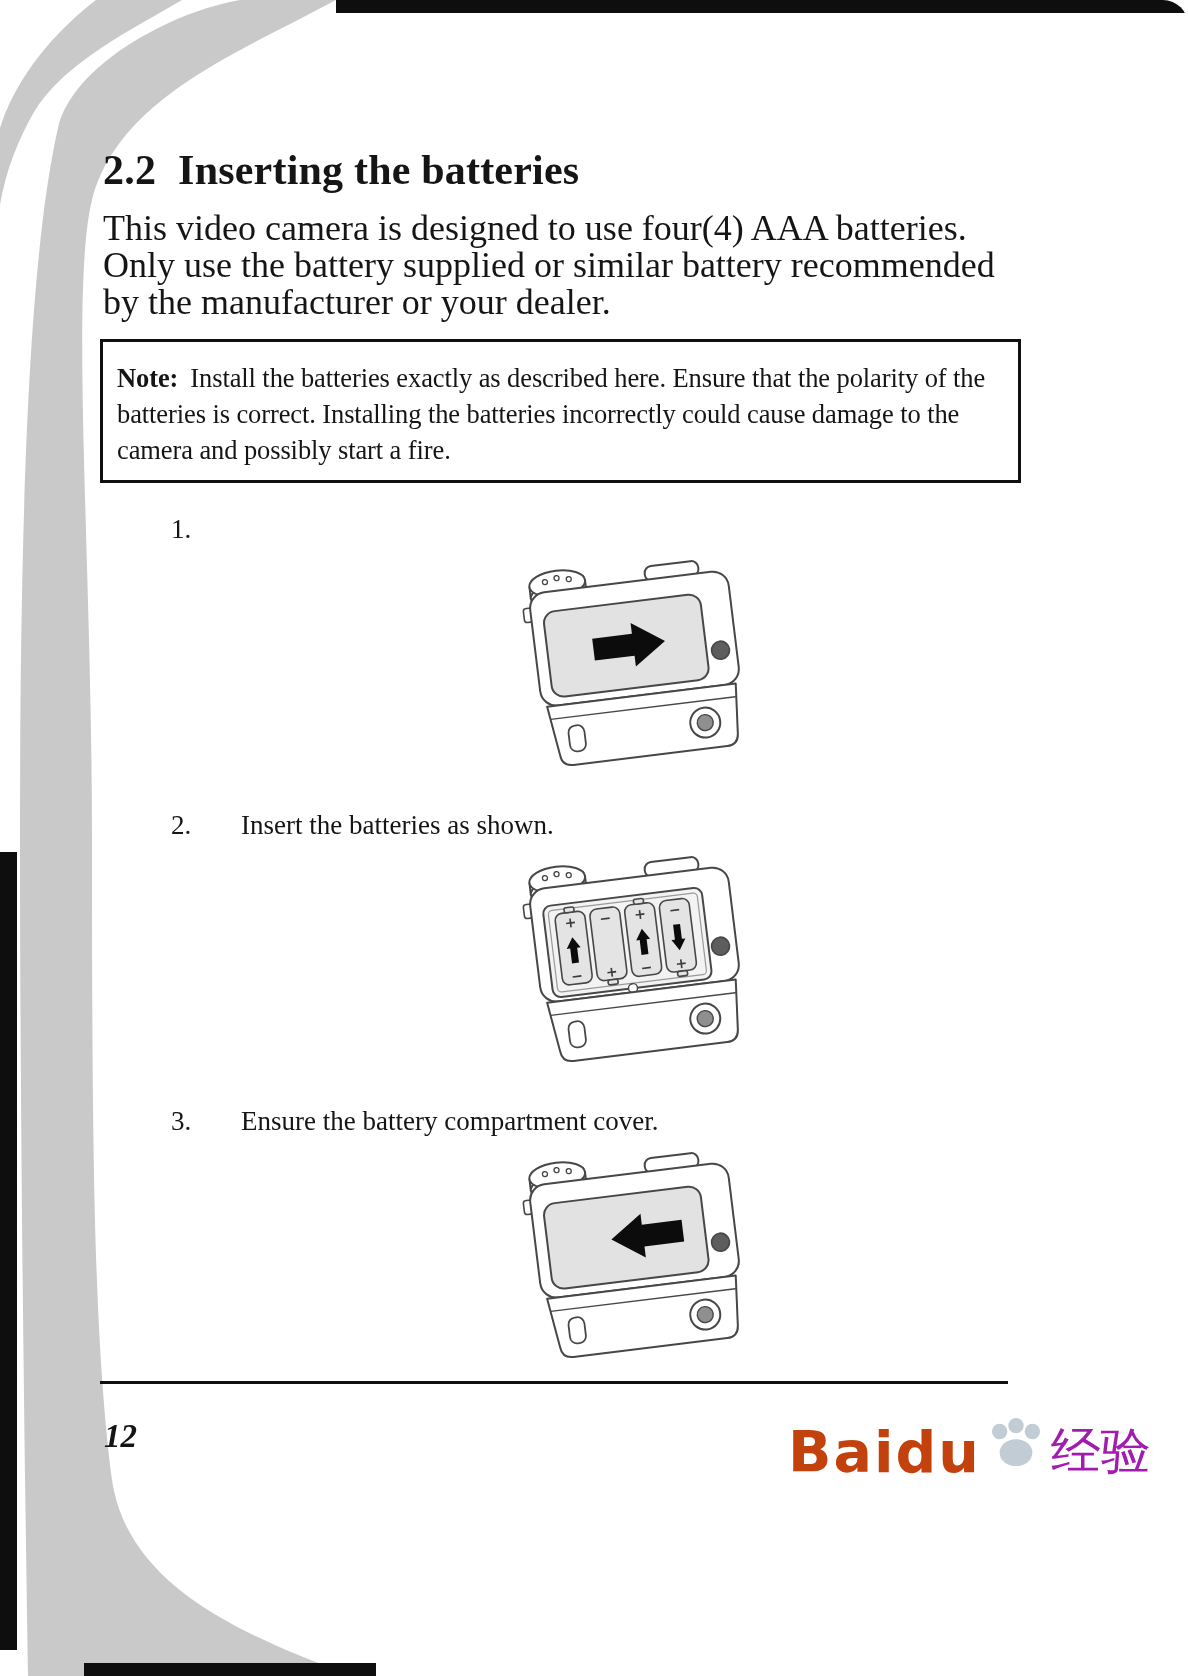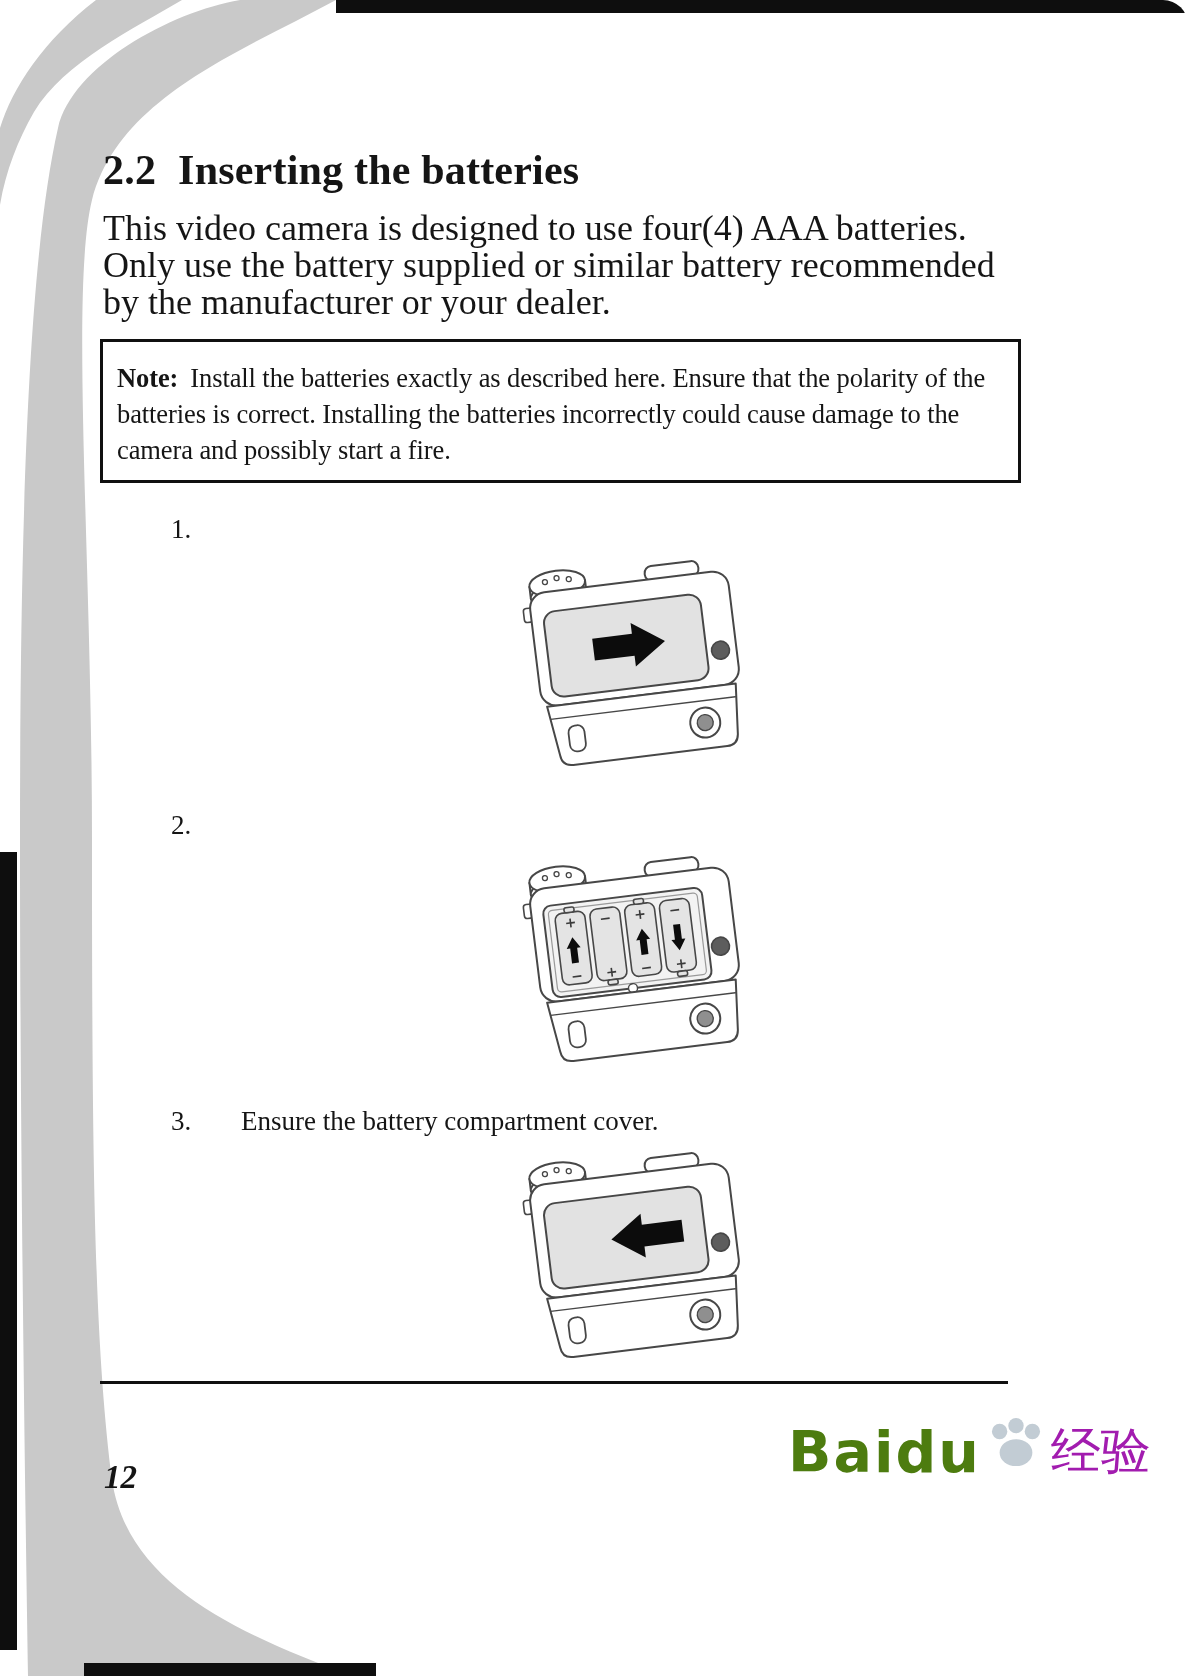--- a/index.html
+++ b/index.html
@@ -27,25 +27,25 @@
   }
   .note-label { font-weight: bold; margin-right: 12px; }
 
   .step { display: flex; margin: 28px 0 0 68px; font-size: 27px; line-height: 36px; }
   .step-num { width: 70px; flex: none; }
 
   .figure { width: 250px; height: 224px; margin: 8px 0 0 413px; display: block; }
   svg text { font-family: "DejaVu Sans", sans-serif; }
 
   .footer-rule { position: absolute; left: 100px; top: 1381px; width: 908px; height: 3px; background: #101010; z-index: 2; }
-  .page-number { position: absolute; left: 104px; top: 1459px; font-size: 33px; font-weight: bold; font-style: italic; z-index: 2; }
+  .page-number { position: absolute; left: 104px; top: 1418px; font-size: 33px; font-weight: bold; font-style: italic; z-index: 2; }
 
   .watermark { position: absolute; left: 788px; top: 1418px; z-index: 3; font-family: "DejaVu Sans", sans-serif; }
   .wm-row { display: flex; align-items: center; gap: 6px; }
-  .wm-latin { font-size: 57px; font-weight: bold; color: #4d7c0f; letter-spacing: 2px; text-shadow: 0 1px 0 #ffffff; }
+  .wm-latin { font-size: 57px; font-weight: bold; color: #c2410c; letter-spacing: 2px; text-shadow: 0 1px 0 #ffffff; }
   .wm-paw { width: 58px; height: 52px; margin-top: -18px; }
   .wm-cn { font-size: 50px; font-weight: normal; color: #a21caf; text-shadow: 0 1px 0 #ffffff; }
   .wm-url { font-size: 26px; color: #ccd3d9; margin: 6px 0 0 10px; letter-spacing: 1px; }
 </style>
 </head>
 <body>
 
 <div class="page">
 
   <svg class="decor" width="1188" height="1676" viewBox="0 0 1188 1676">
@@ -91,20 +91,21 @@
         <path d="M27 140 L217 140 L213 190 Q212 201 201 201 L46 201 Q35 201 34 190 Z" fill="#ffffff" stroke-width="2"></path>
         <path d="M29 153 L215 153" fill="none" stroke-width="1.4"></path>
         <circle cx="182" cy="175" r="15" fill="#ffffff" stroke-width="2"></circle>
         <circle cx="182" cy="175" r="8" fill="#8f8f8f" stroke-width="1.4"></circle>
         <rect x="45" y="162" width="16" height="26" rx="7" fill="#ffffff" stroke-width="1.8"></rect>
       </g>
     </svg>
 
     <div class="step">
       <span class="step-num">2.</span>
+      <span class="step-text">Insert the batteries as shown.</span>
     </div>
 
     <svg class="figure" viewBox="0 0 250 224">
       <g transform="rotate(-7 125 112)" stroke="#474747" stroke-linejoin="round" stroke-linecap="round">
         <g fill="#ffffff" stroke-width="2">
           <path d="M24 19 L24 31 M80 19 L80 31" fill="none"></path>
           <ellipse cx="52" cy="31" rx="28" ry="13"></ellipse>
           <ellipse cx="52" cy="19" rx="28" ry="13"></ellipse>
           <circle cx="40" cy="16" r="2.5" fill="none" stroke-width="1.3"></circle>
           <circle cx="52" cy="13.5" r="2.5" fill="none" stroke-width="1.3"></circle>

